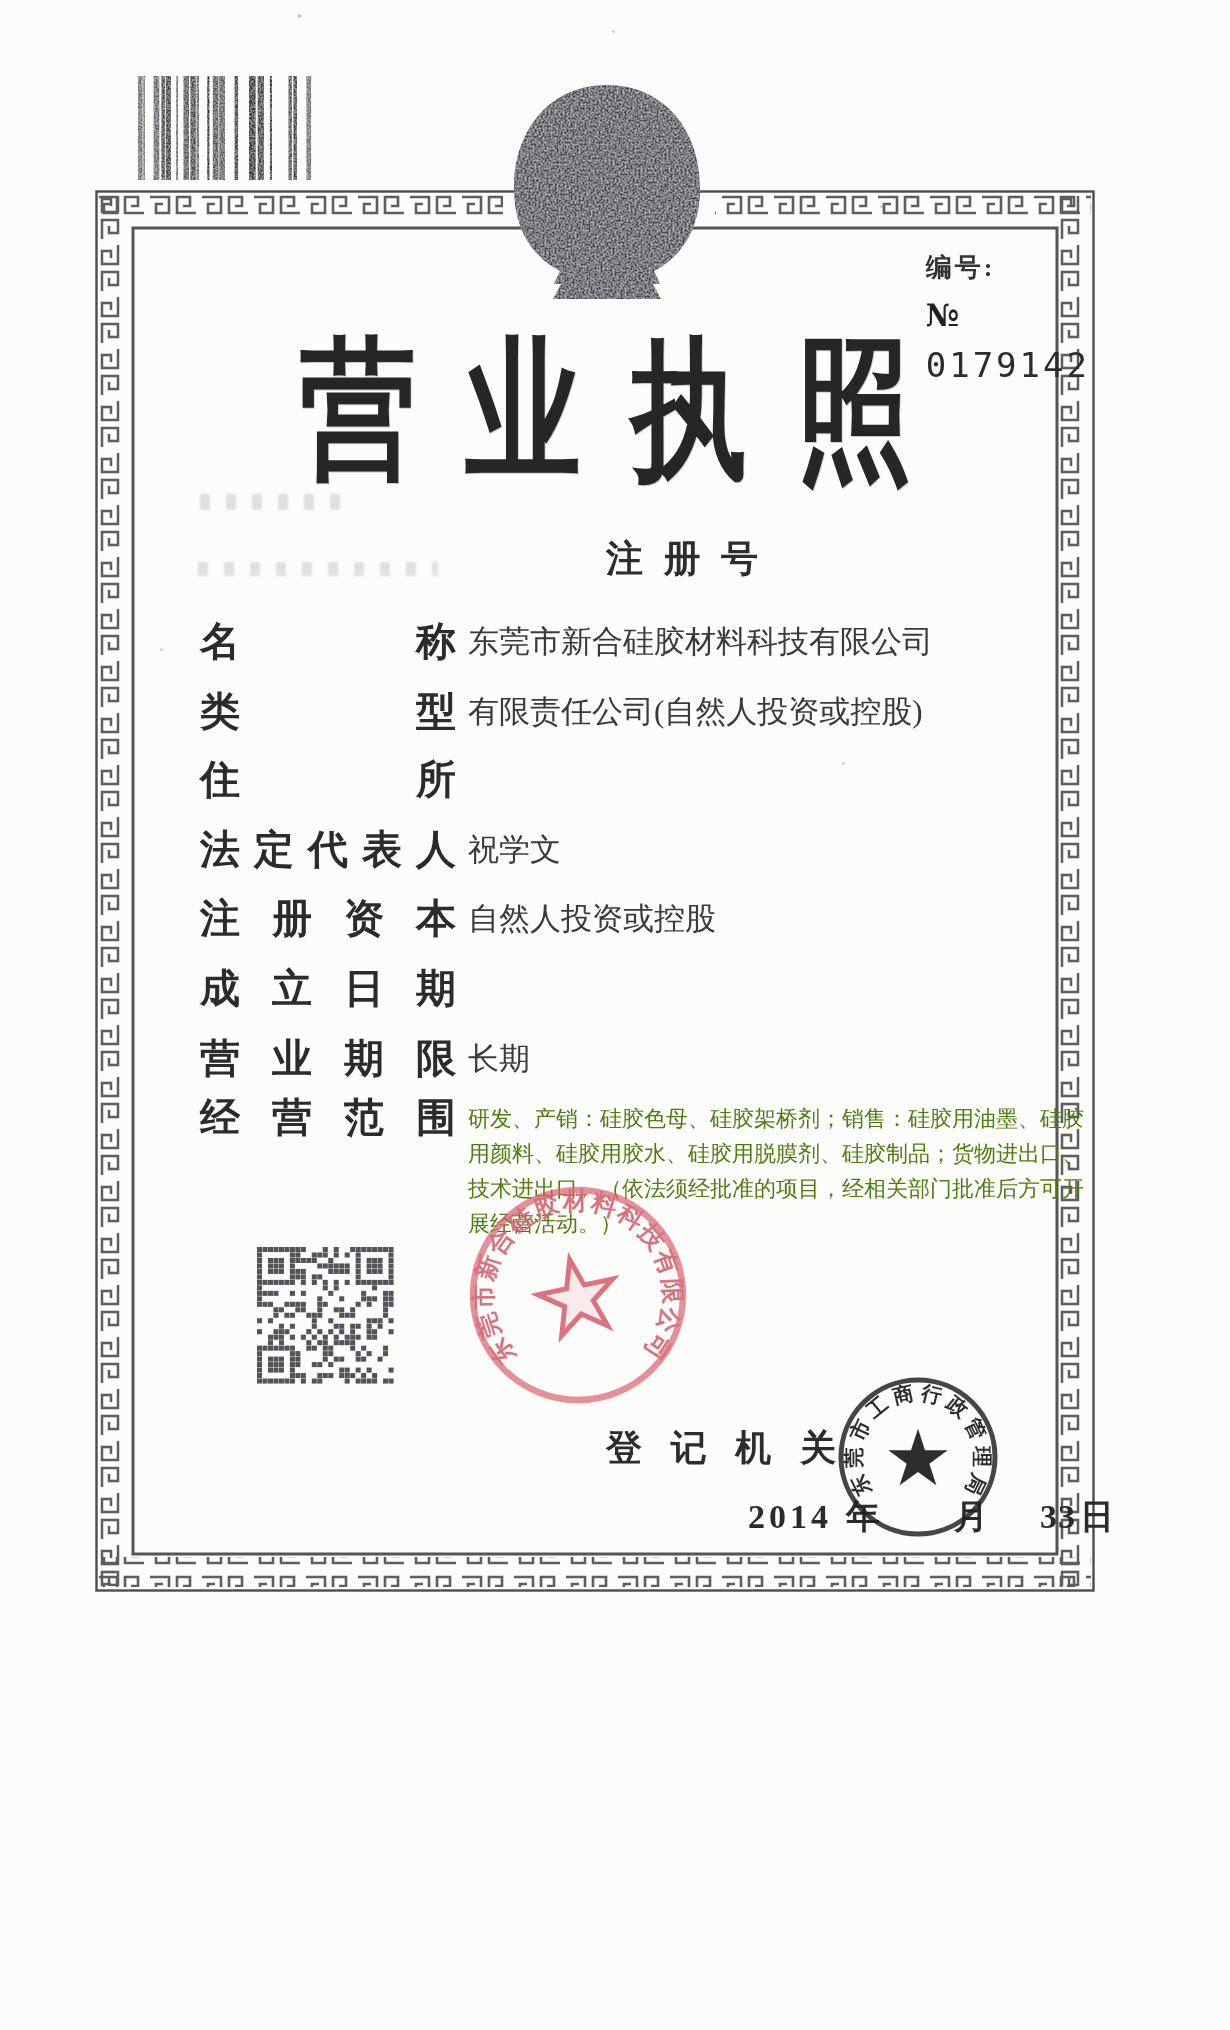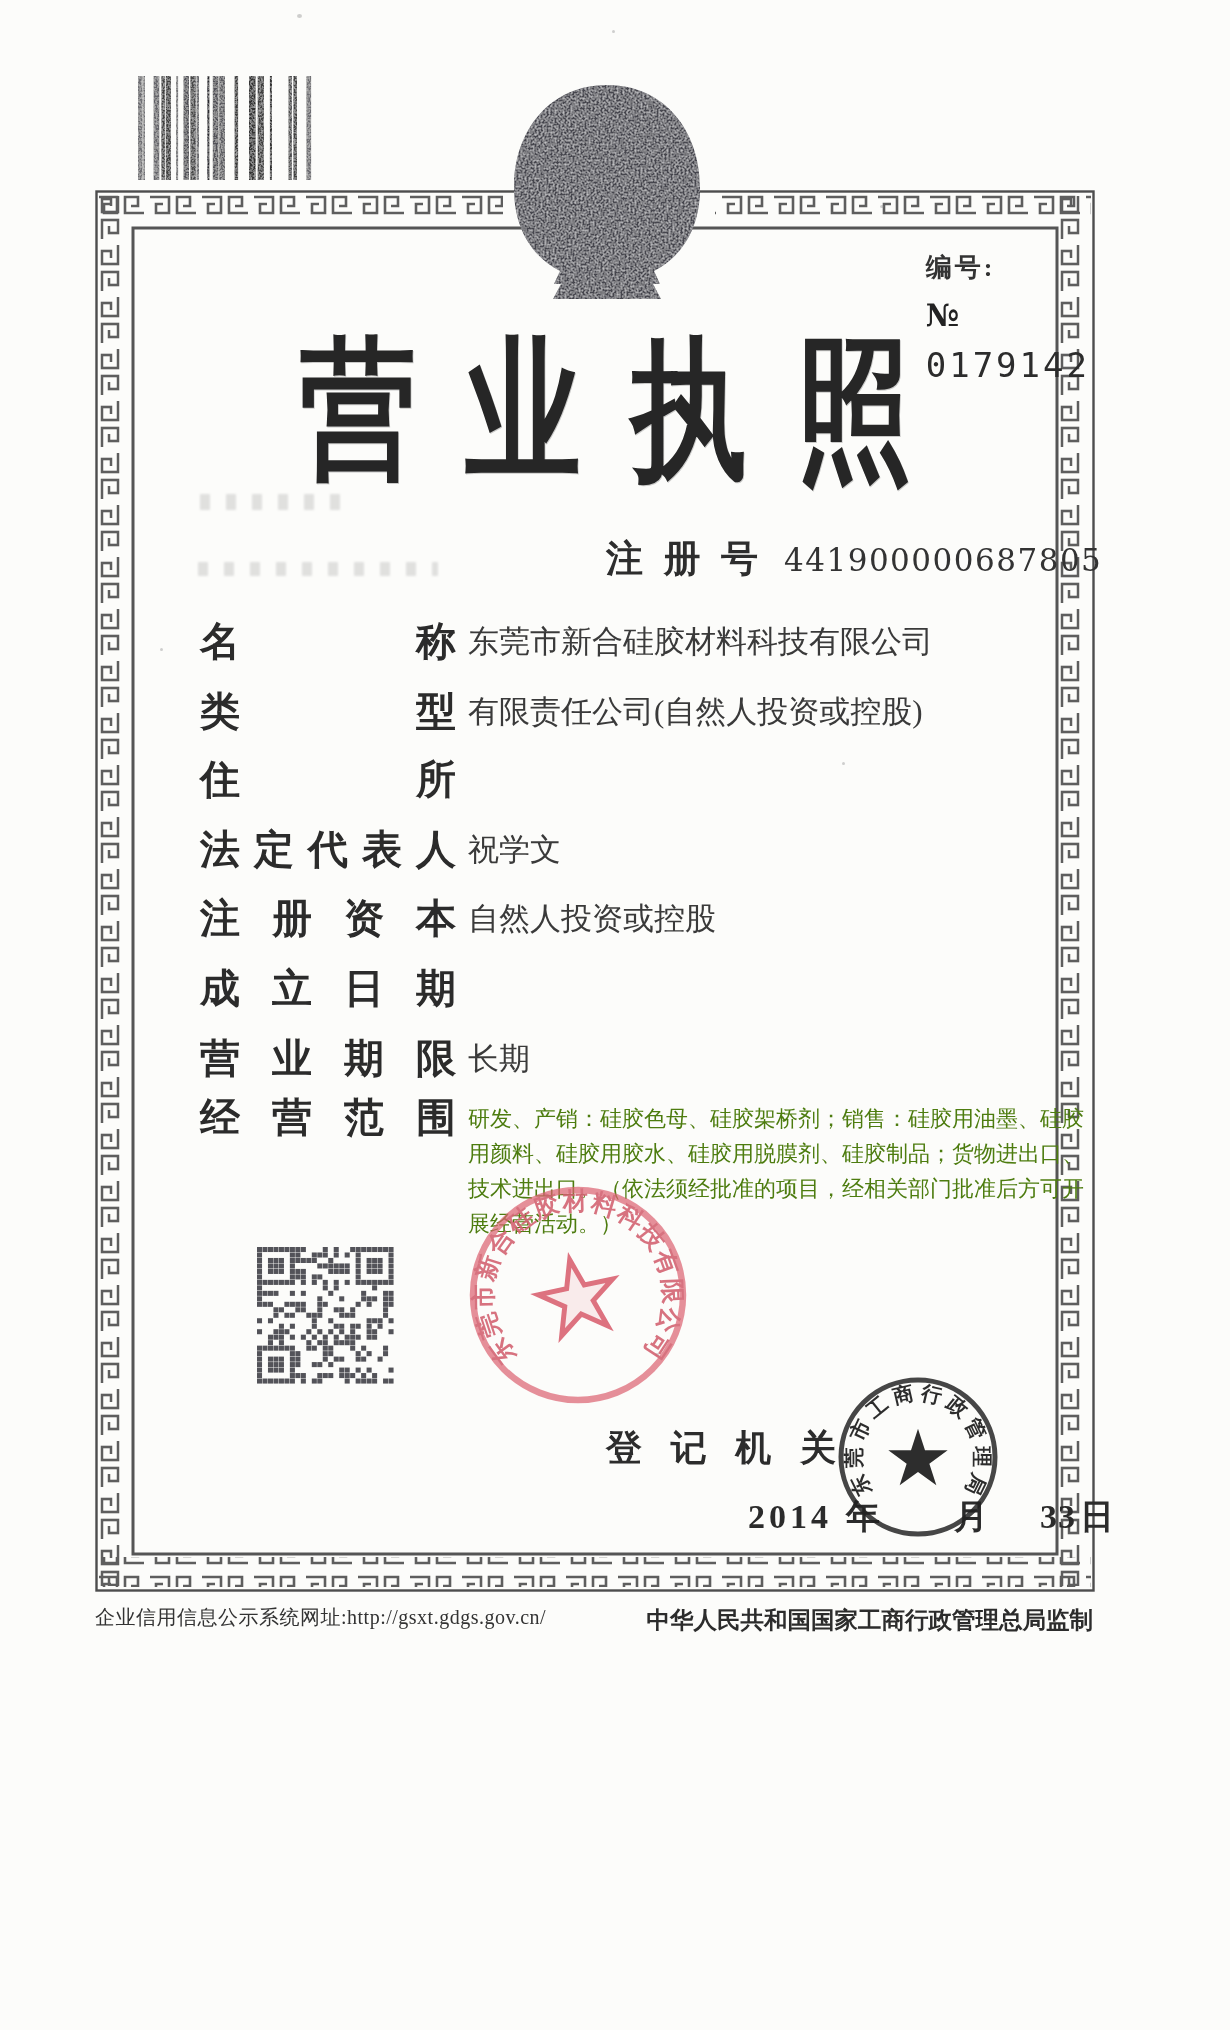--- a/index.html
+++ b/index.html
@@ -152,21 +152,20 @@
     <span>执</span>
     <span>照</span>
   </div>
 
   <div id="regline" class="abs">
     <span class="r-label" style="display: flex; justify-content: space-between;">
         <span>注</span>
         <span>册</span>
         <span>号</span>
       </span>
-    <span class="r-num">441900000687805</span>
   </div>
 
   <div class="row" style="top:618px">
     <div class="flabel" style="display: flex; justify-content: space-between;">
         <span>名</span>
         <span>称</span>
       </div>
     <div class="fvalue">东莞市新合硅胶材料科技有限公司</div>
   </div>
   <div class="row" style="top:688px">
@@ -557,24 +556,20 @@
     </defs>
     <circle cx="91" cy="91" r="77" fill="none" stroke="#212121" stroke-width="5" opacity=".9"></circle>
     <g transform="translate(91,94) scale(0.78)">
       <path d="M0,-40 L8.99,-12.38 L38.04,-12.36 L14.55,4.73 L23.51,32.36 L0,15.3 L-23.51,32.36 L-14.55,4.73 L-38.04,-12.36 L-8.99,-12.38 Z" fill="#1c1c1c"></path>
     </g>
     <text font-size="20.5" font-weight="700" fill="#1b1b1b" letter-spacing="1" font-family="'Liberation Serif','DejaVu Serif',serif">
       <textPath href="#stampArc" startOffset="8" textLength="252">东莞市工商行政管理局</textPath>
     </text>
   </svg>
 
-  <div id="footer" class="abs">
-    <span class="f-left">企业信用信息公示系统网址:http://gsxt.gdgs.gov.cn/</span>
-    <span class="f-right">中华人民共和国国家工商行政管理总局监制</span>
-  </div>
 
   <div class="speck" style="left:297px;top:14px;width:5px;height:4px"></div>
   <div class="speck" style="left:612px;top:30px;width:3px;height:3px"></div>
   <div class="speck" style="left:880px;top:205px;width:4px;height:3px"></div>
   <div class="speck" style="left:160px;top:648px;width:3px;height:3px"></div>
   <div class="speck" style="left:842px;top:762px;width:3px;height:3px"></div>
   <div class="speck" style="left:655px;top:1353px;width:4px;height:3px"></div>
   <div class="ghost" style="left:200px;top:494px;width:150px;height:16px"></div>
   <div class="ghost" style="left:198px;top:562px;width:240px;height:14px"></div>
 

